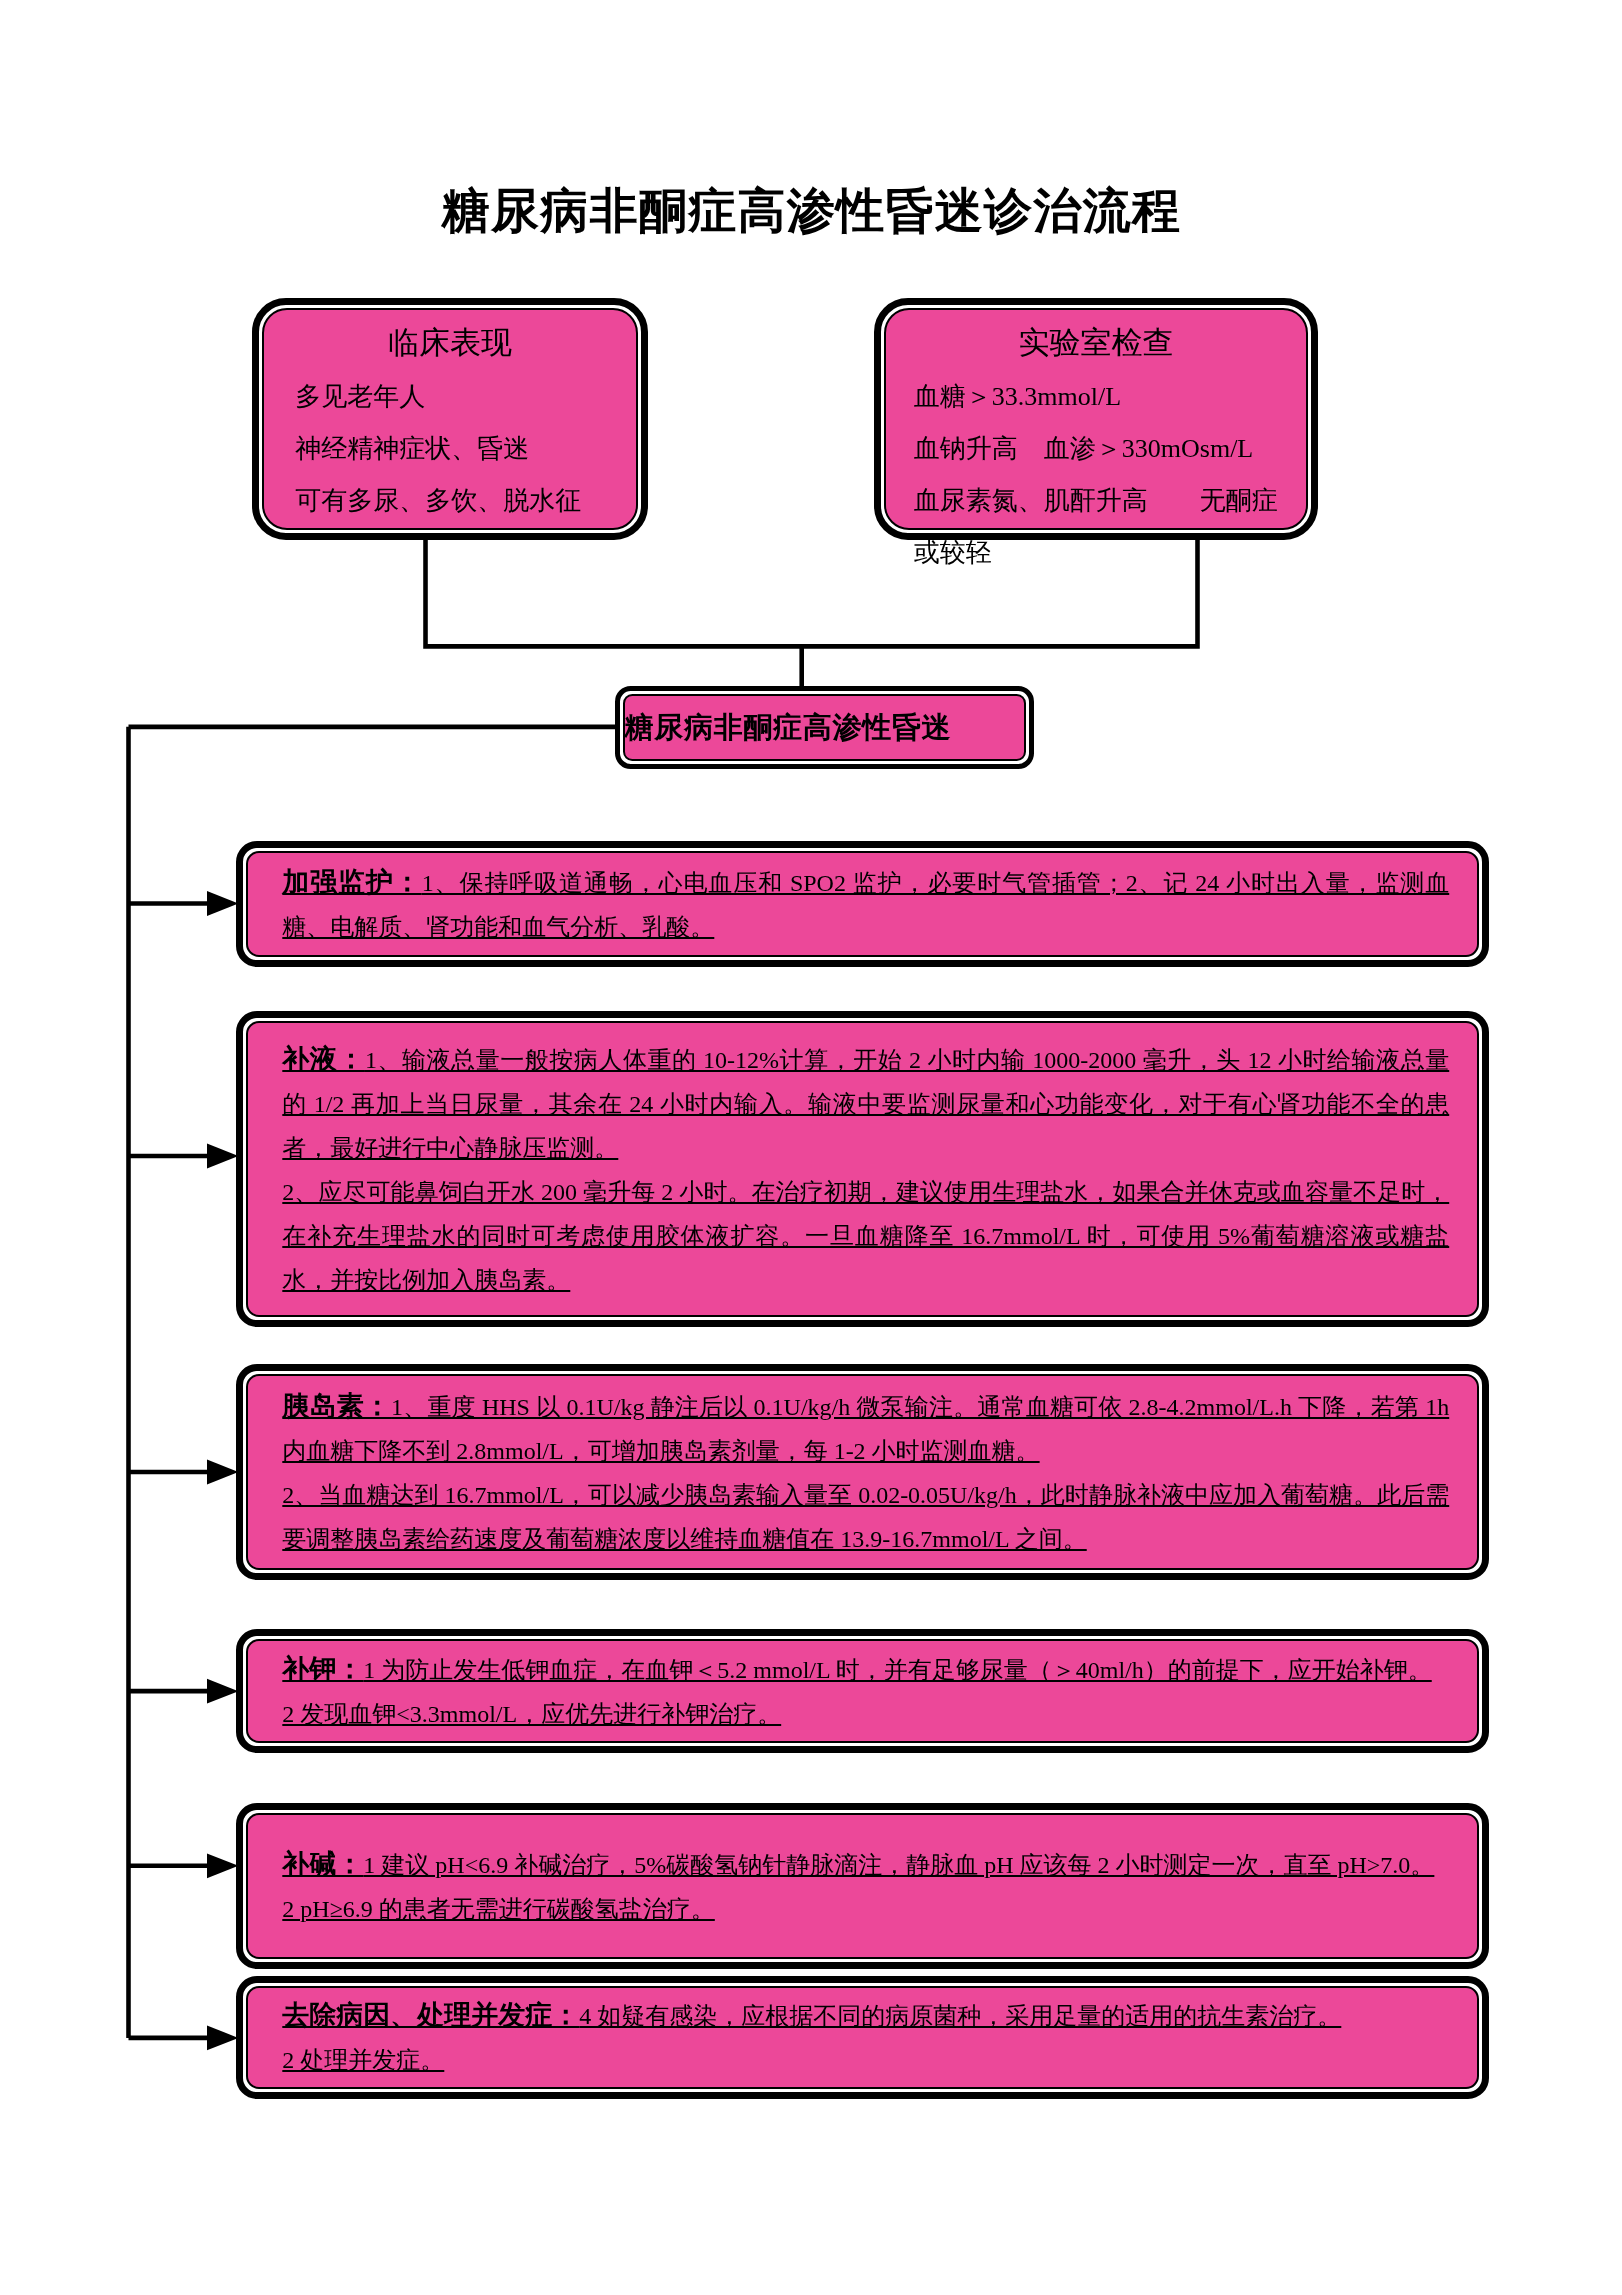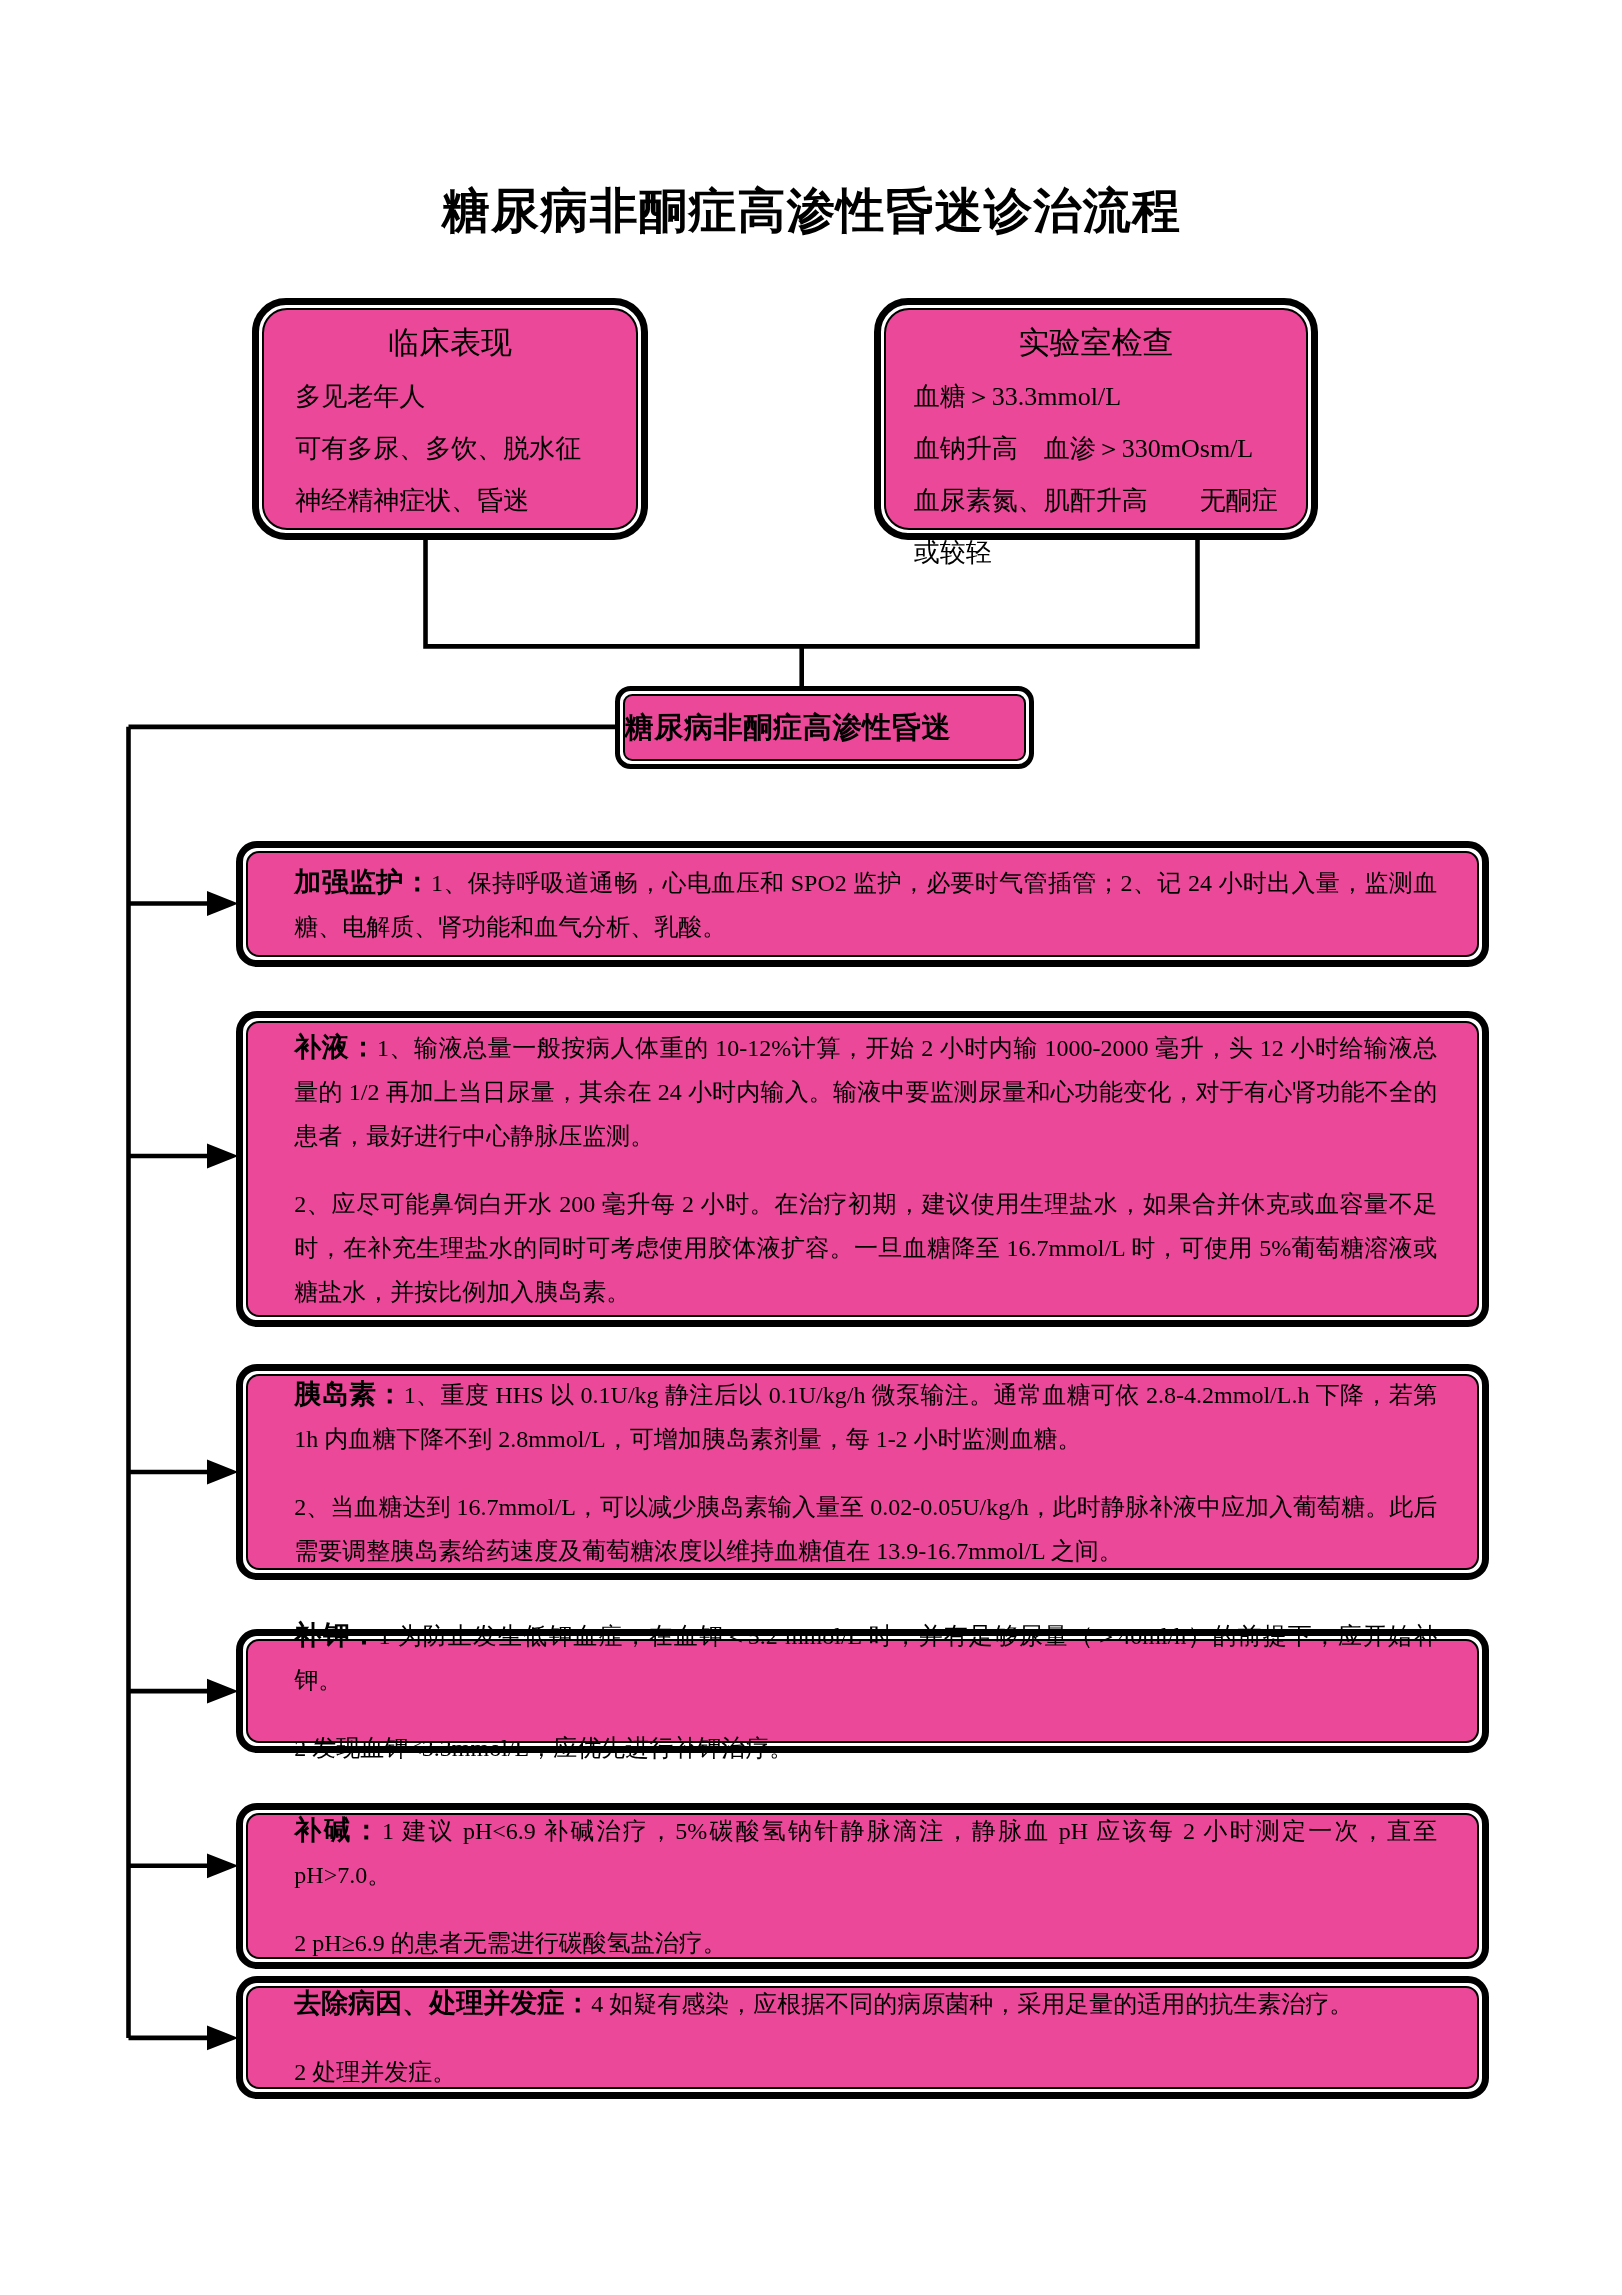--- a/index.html
+++ b/index.html
@@ -36,21 +36,21 @@
   .midbox{border-radius:15.7px;border-width:5.9px;}
   .midbox .inner{border-radius:9.2px;border-width:2px;inset:2.6px;display:flex;align-items:center;justify-content:flex-start;}
   .midbox-label{font-size:29px;font-weight:bold;letter-spacing:0.7px;}
 
   .pbox{border-radius:21px;}
   .pbox .inner{
     border-radius:13px;
     display:flex;flex-direction:column;justify-content:center;
     padding:3.9px 27.5px 3.9px 34px;
   }
-  .pbox p{margin:12px;font-size:24px;line-height:44px;text-align:justify;}
+  .pbox p{margin:0;font-size:24px;line-height:44px;text-align:justify;text-decoration:underline;}
   .pbox .plabel{font-weight:bold;font-size:27px;}
 </style>
 </head>
 <body>
 
 <div class="page">
 
   <svg class="connectors" width="1623" height="2295" viewBox="0 0 2480 3508">
     <g stroke="#000000" stroke-width="7" fill="none">
       <polyline points="650,825 650,988 1830,988 1830,825"></polyline>
@@ -74,22 +74,22 @@
     </g>
   </svg>
 
   <div class="page-title">糖尿病非酮症高渗性昏迷诊治流程</div>
 
   <div class="dbox topbox" style="left:252px;top:298px;width:396px;height:242px;">
     <div class="inner">
       <div class="topbox-title">临床表现</div>
       <div class="topbox-lines">
         <div>多见老年人</div>
+        <div>神经精神症状、昏迷</div>
         <div>可有多尿、多饮、脱水征</div>
-        <div>神经精神症状、昏迷</div>
       </div>
     </div>
   </div>
 
   <div class="dbox topbox" style="left:874px;top:298px;width:444px;height:242px;">
     <div class="inner">
       <div class="topbox-title">实验室检查</div>
       <div class="topbox-lines" style="padding-left:27.5px;">
         <div>血糖＞33.3mmol/L</div>
         <div>血钠升高　血渗＞330mOsm/L</div>

